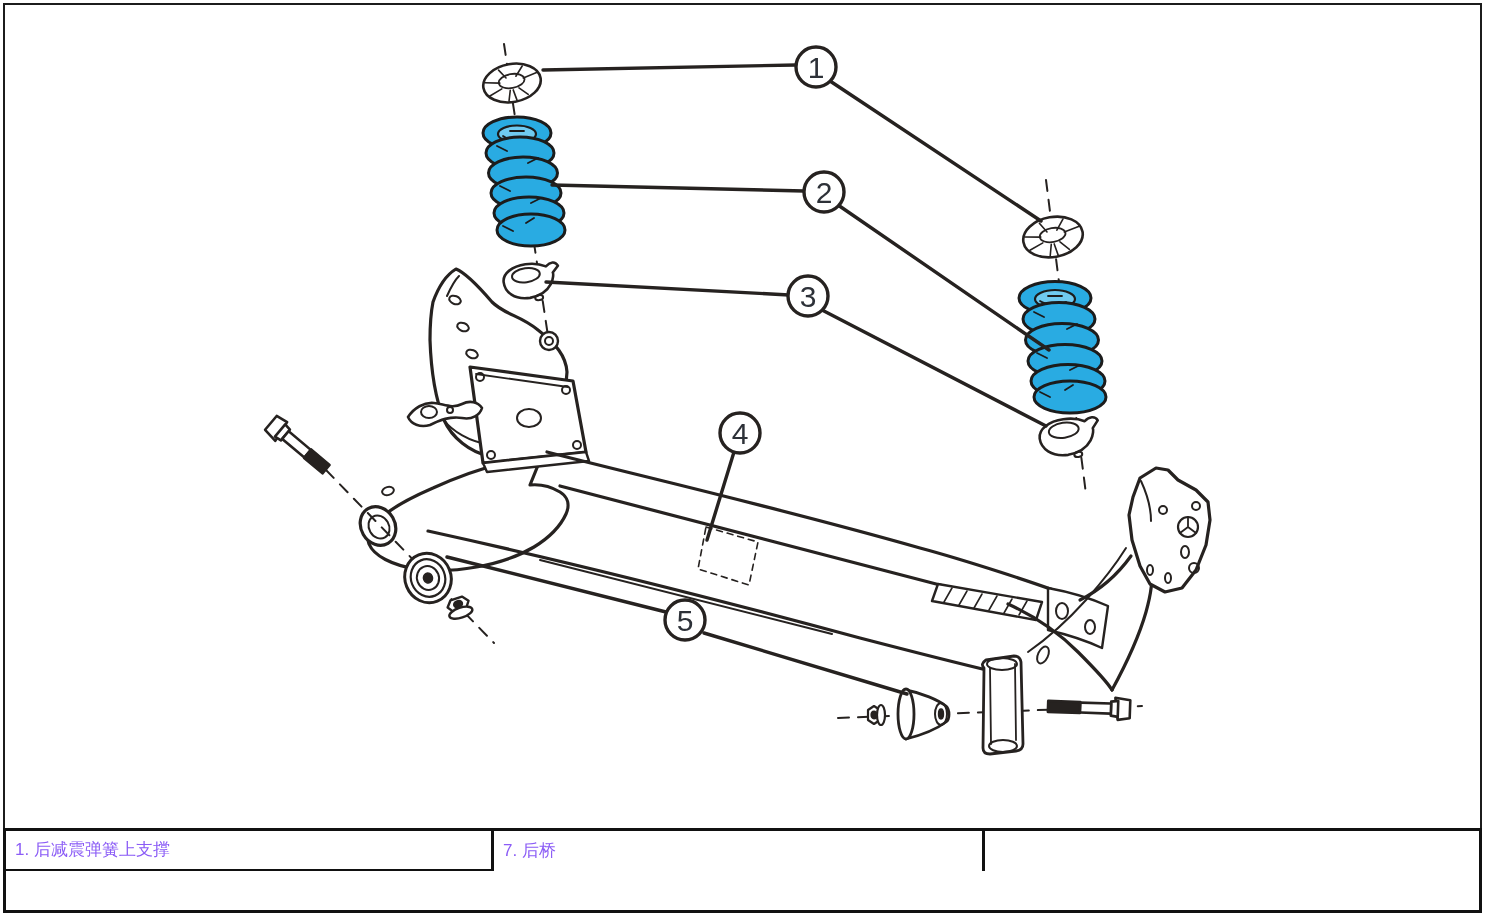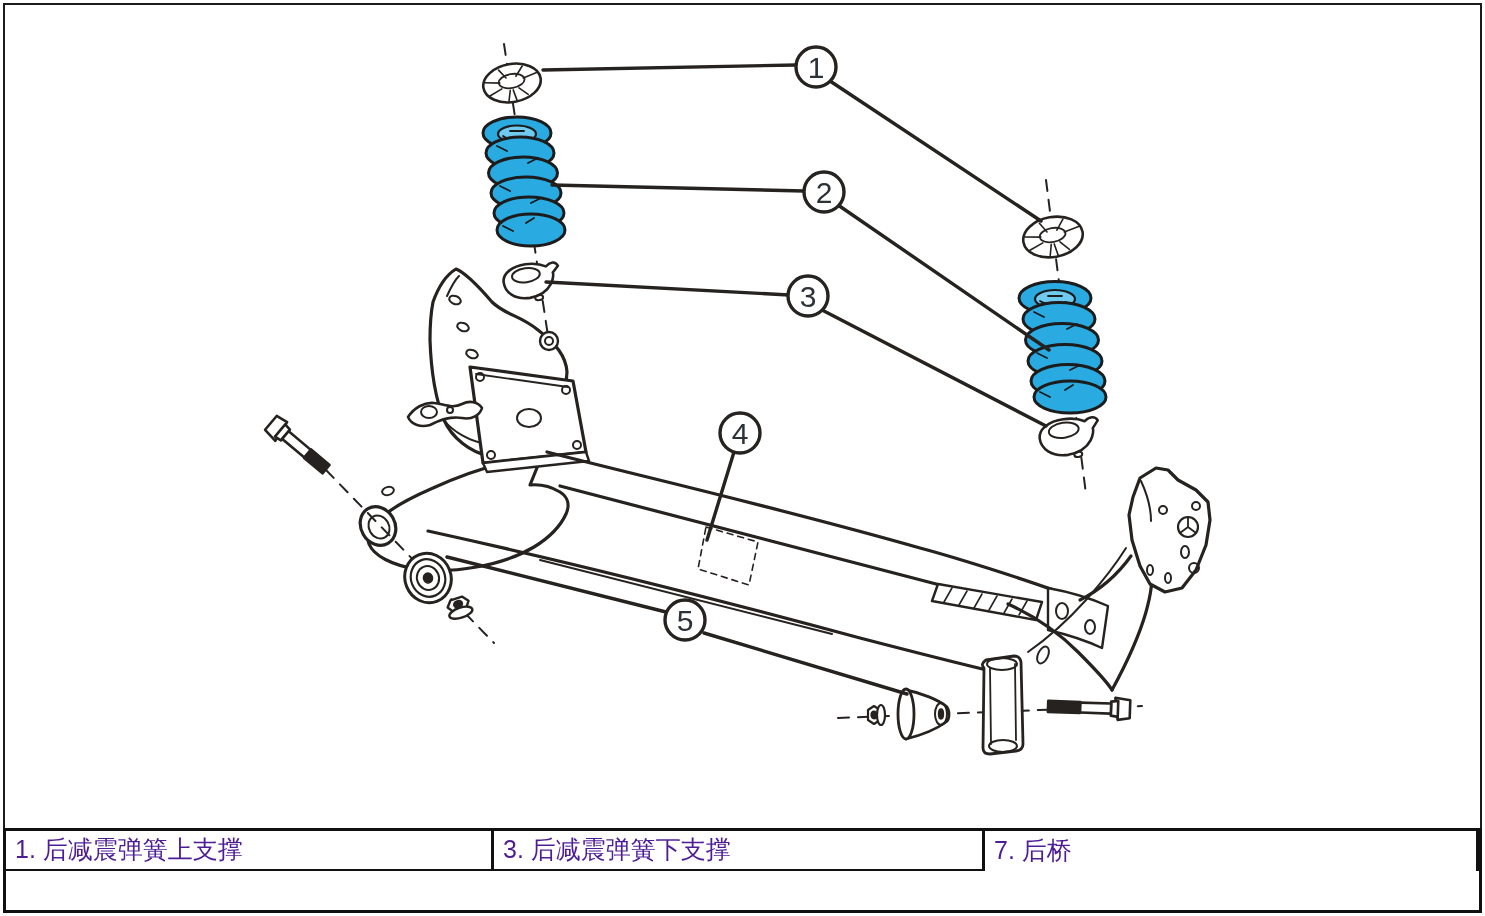--- a/index.html
+++ b/index.html
@@ -8,21 +8,21 @@
   .frame{position:absolute;left:3px;top:3px;width:1479px;height:910px;
          border:2px solid #1c1c1c;box-sizing:border-box;background:#fff;}
   .diagram-wrap{position:absolute;left:0;top:0;width:1485px;height:828px;}
   svg text.callout-num{font-family:"Liberation Sans","DejaVu Sans",sans-serif;
        font-size:30px;fill:#2d3138;}
   .legend-table{position:absolute;left:3px;top:828px;width:1479px;height:85px;
        box-sizing:border-box;border:3px solid #111;display:grid;
        grid-template-columns:488px 491px 1fr;grid-template-rows:1fr 1fr;
        background:#fff;}
   .legend-cell{box-sizing:border-box;display:flex;align-items:center;
-       padding-left:9px;font-size:25px;color:#4c1d95;white-space:nowrap;
+       padding-left:9px;font-size:17px;color:#8b5cf6;white-space:nowrap;
        border-right:3px solid #111;border-bottom:2px solid #111;}
   .legend-cell.last-col{border-right:none;}
   .legend-cell.last-row{border-bottom:none;}
 </style>
 </head>
 <body>
 
 <div class="frame"></div>
 
 <div class="diagram-wrap">
@@ -256,16 +256,15 @@
   </g>
   <g>
     <circle cx="685" cy="620" r="20" fill="#fff" stroke="#262220" stroke-width="3.4"></circle>
     <text class="callout-num" x="685" y="631" text-anchor="middle">5</text>
   </g>
 </svg>
 </div>
 
 <div class="legend-table">
   <div class="legend-cell">1. 后减震弹簧上支撑</div>
-  <div class="legend-cell">3. 后减震弹簧下支撑</div>
   <div class="legend-cell last-row">7. 后桥</div>
   <div class="legend-cell last-col last-row"></div>
 </div>
 
 </body></html>

